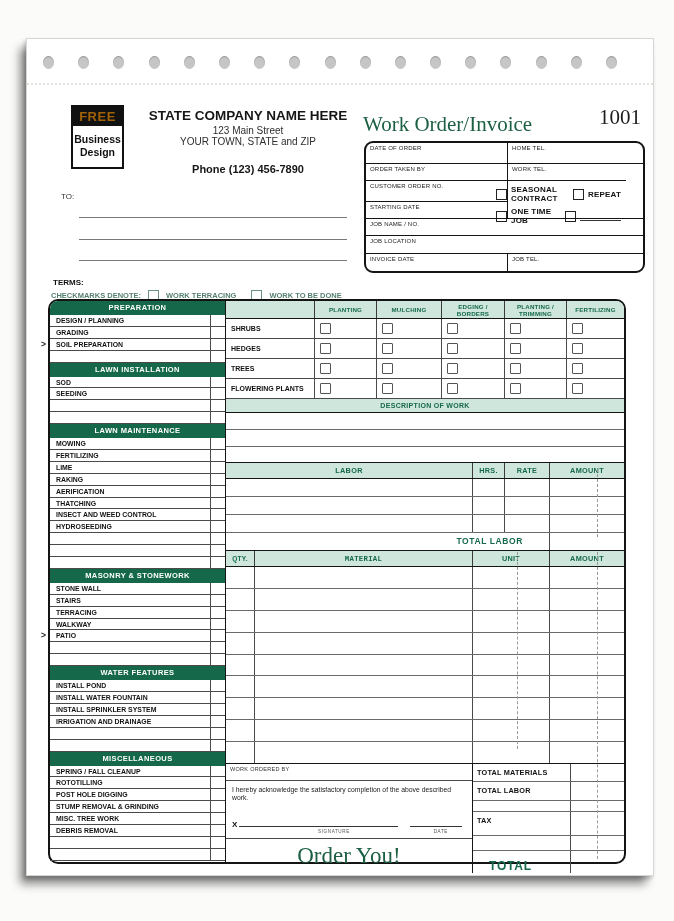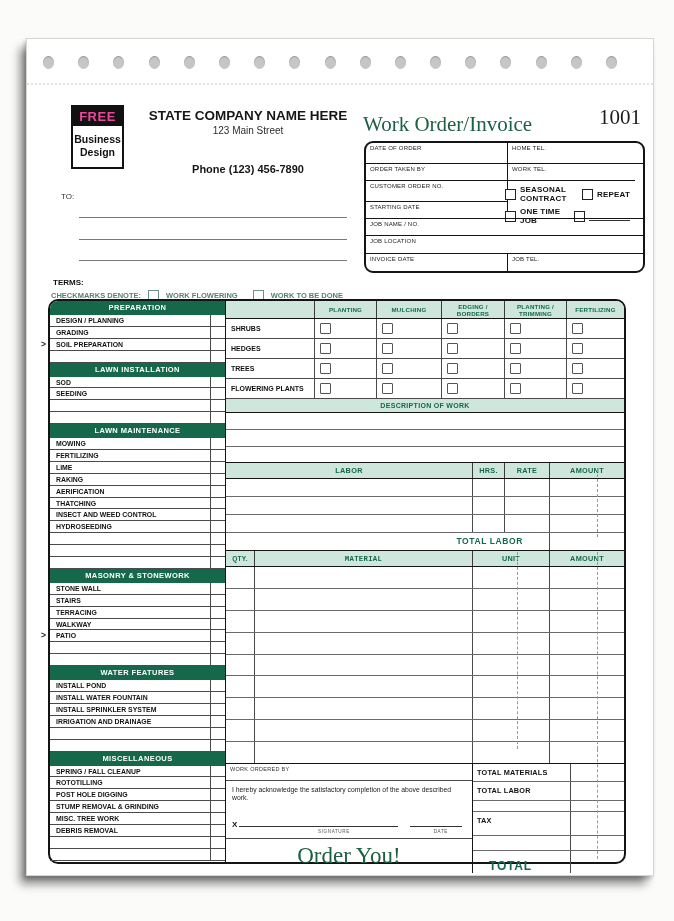--- a/index.html
+++ b/index.html
@@ -7,21 +7,21 @@
   .stage{position:relative;width:674px;height:921px;background:#fbfbfa;overflow:hidden;}
   .paper{position:absolute;left:26px;top:38px;width:628px;height:838px;background:#fff;
          border:1px solid #d6d6d4;box-sizing:border-box;
          box-shadow:-7px 9px 9px -1px rgba(0,0,0,0.45),-2px 3px 4px rgba(0,0,0,0.2);}
   
   .holes{position:absolute;left:16px;top:17px;width:574px;height:14px;display:flex;justify-content:space-between;}
   .hole{width:11px;height:13px;border-radius:50%;background:#c6c6c6;box-shadow:inset 0 1px 1px rgba(0,0,0,0.25);}
   .perf{position:absolute;top:44px;left:0;width:100%;border-top:2px dotted #e3e3e1;}
   
   .logo{position:absolute;left:44px;top:66px;width:53px;height:64px;border:2.5px solid #111;background:#fff;box-sizing:border-box;}
-  .logo-free{background:#111;color:#ec4899;font-weight:bold;font-size:13px;text-align:center;height:19px;line-height:19px;letter-spacing:0.5px;}
+  .logo-free{background:#111;color:#a16207;font-weight:bold;font-size:13px;text-align:center;height:19px;line-height:19px;letter-spacing:0.5px;}
   .logo-body{font-weight:bold;font-size:10.5px;text-align:center;line-height:1.2;padding-top:7px;color:#111;}
   .co-name{position:absolute;left:100px;top:69px;width:242px;text-align:center;font-weight:bold;font-size:13.5px;color:#161616;}
   .co-addr1{position:absolute;left:100px;top:86px;width:242px;text-align:center;font-size:10px;color:#2e2e2e;}
   .co-addr2{position:absolute;left:100px;top:97px;width:242px;text-align:center;font-size:10px;color:#2e2e2e;}
   .co-phone{position:absolute;left:100px;top:124px;width:242px;text-align:center;font-weight:bold;font-size:11px;color:#161616;}
   .title1{position:absolute;left:336px;top:48px;font-family:"Liberation Serif",serif;font-size:24px;color:var(--title-green);letter-spacing:0.5px;}
   .title2{position:absolute;left:336px;top:73px;font-family:"Liberation Serif",serif;font-size:21px;color:var(--title-green);}
   .form-number{position:absolute;left:540px;top:66px;width:74px;text-align:right;font-family:"Liberation Serif",serif;font-size:21px;color:#1c1c1c;}
   
   .info-grid{position:absolute;left:337px;top:102px;width:277px;height:128px;border:2px solid #141414;border-radius:9px;box-sizing:content-box;}
@@ -120,33 +120,34 @@
 
     <div class="logo">
       <div class="logo-free">FREE</div>
       <div class="logo-body">
         <div>Business</div>
         <div>Design</div>
       </div>
     </div>
     <div class="co-name">STATE COMPANY NAME HERE</div>
     <div class="co-addr1">123 Main Street</div>
+    <div class="co-addr2">YOUR TOWN, STATE and ZIP</div>
     <div class="co-phone">Phone (123) 456-7890</div>
 
     <div class="title2">Work Order/Invoice</div>
     <div class="form-number">1001</div>
 
     <div class="info-grid">
       <div class="ig br" style="left:0;top:0;width:142px;height:20px;">DATE OF ORDER</div>
       <div class="ig" style="left:142px;top:0;width:135px;height:20px;">HOME TEL.</div>
       <div class="ig bt br" style="left:0;top:20px;width:142px;height:17px;">ORDER TAKEN BY</div>
       <div class="ig bt" style="left:142px;top:20px;width:135px;height:17px;">WORK TEL.</div>
       <div class="ig bt br" style="left:0;top:37px;width:142px;height:21px;">CUSTOMER ORDER NO.</div>
       <div class="ig bt br" style="left:0;top:58px;width:142px;height:17px;">STARTING DATE</div>
-      <div class="ig bt combo" style="left:134px;top:37px;width:135px;height:38px;padding-left:5px;">
+      <div class="ig bt combo" style="left:125px;top:37px;width:135px;height:38px;padding-left:5px;">
         <div class="combo-line">
           <span class="igcb"></span>
           <span>SEASONAL CONTRACT</span>
           <span style="flex:1"></span>
           <span class="igcb"></span>
           <span>REPEAT</span>
         </div>
         <div class="combo-line">
           <span class="igcb"></span>
           <span>ONE TIME JOB</span>
@@ -163,21 +164,21 @@
 
     <div class="to-label">TO:</div>
     <div class="to-line" style="top:178px;"></div>
     <div class="to-line" style="top:200px;"></div>
     <div class="to-line" style="top:221px;"></div>
     <div class="terms">TERMS:</div>
 
     <div class="checkrow">
       <span>CHECKMARKS DENOTE:</span>
       <span class="ckcb"></span>
-      <span>WORK FLOWERING</span>
+      <span>WORK TERRACING</span>
       <span class="ckcb" style="margin-left:8px"></span>
       <span>WORK TO BE DONE</span>
     </div>
 
     <div class="main-form">
       <div class="checklist" id="checklist">
           <div class="cl-header">PREPARATION</div>
           <div class="cl-row">
             <span class="cl-label">DESIGN / PLANNING</span>
             <span class="cl-divider"></span>

